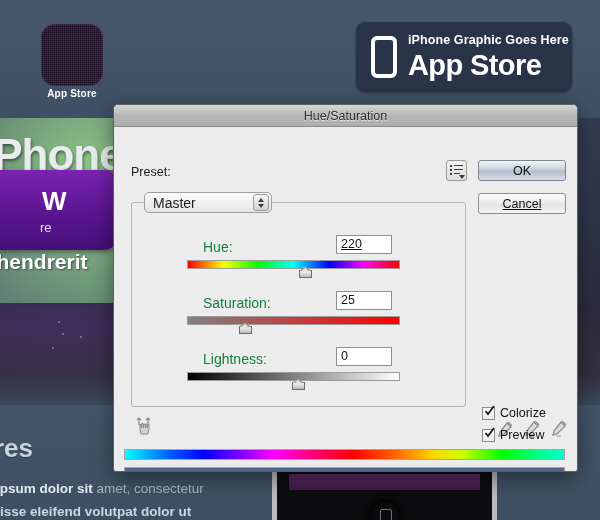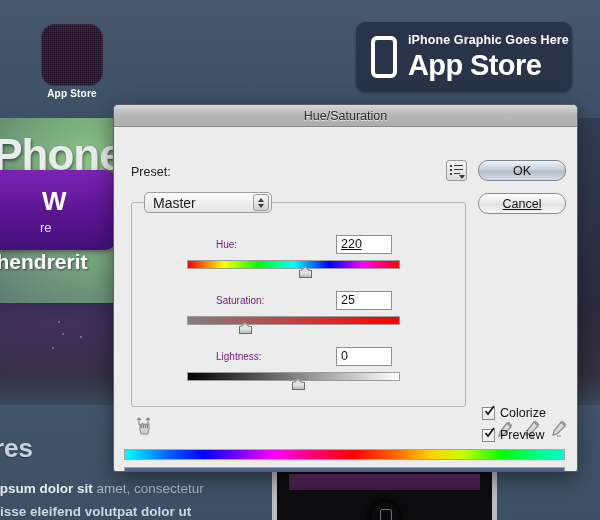--- a/index.html
+++ b/index.html
@@ -225,21 +225,21 @@
     position: absolute; left: 3px; width: 2px; height: 2px; background: #3a3a3a;
   }
   .pm-arrow {
     position: absolute; left: 12px; top: 14px; width: 0; height: 0;
     border-left: 3px solid transparent; border-right: 3px solid transparent;
     border-top: 4px solid #3a3a3a;
   }
 
   .btn {
     position: absolute; width: 88px; height: 21px;
-    border-radius: 10px;
+    border-radius: 3px;
     font-size: 12.5px; text-align: center; line-height: 20px;
     box-sizing: border-box;
     border: 1px solid #8c8c8c;
     color: #111;
   }
   .btn-ok {
     left: 364px; top: 33px;
     background: linear-gradient(180deg, #f2f5f9 0%, #c3ccd8 48%, #b2bdcb 52%, #d5dde6 100%);
     border-color: #7d8794;
   }
@@ -261,21 +261,21 @@
     position: absolute; left: 12px; top: -11px; width: 128px; height: 21px;
     background: linear-gradient(180deg, #fbfbfb 0%, #e4e4e4 100%);
     border: 1px solid #9e9e9e; border-radius: 5px;
     box-sizing: border-box;
   }
   .master-select .val {
     position: absolute; left: 8px; top: 2px; font-size: 14px; color: #202020;
   }
 
   .field-label {
-    position: absolute; font-size: 10px; color: #701a75; margin-left: 13px;
+    position: absolute; font-size: 14px; color: #15803d;
   }
   .num-field {
     position: absolute; width: 56px; height: 19px;
     background: #ffffff;
     border: 1px solid #8f8f8f;
     box-sizing: border-box;
     font-size: 12.5px; color: #111;
     padding-left: 4px; line-height: 17px;
   }
 

